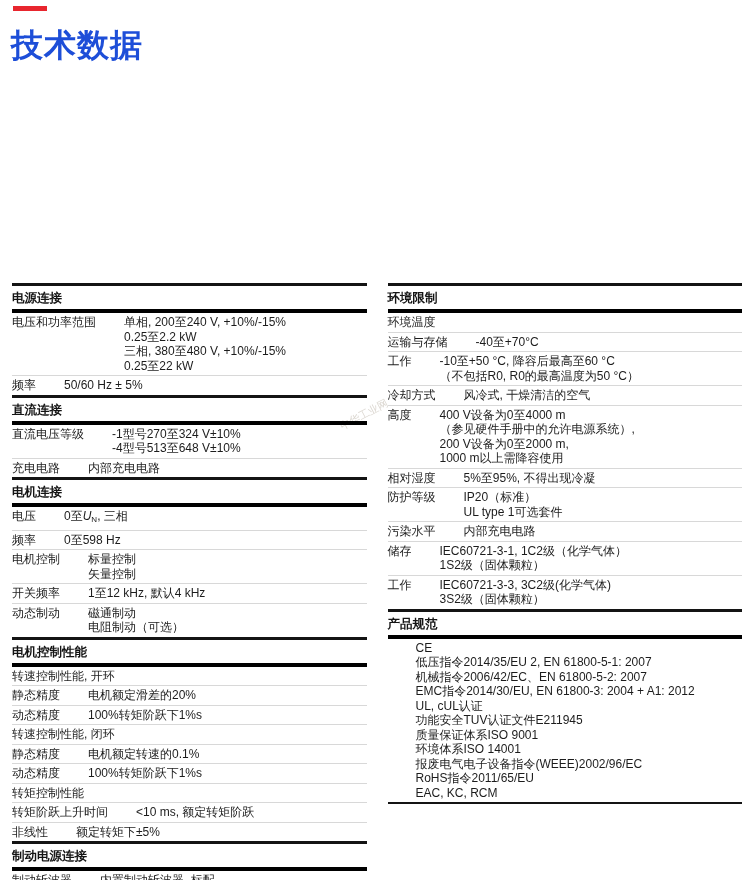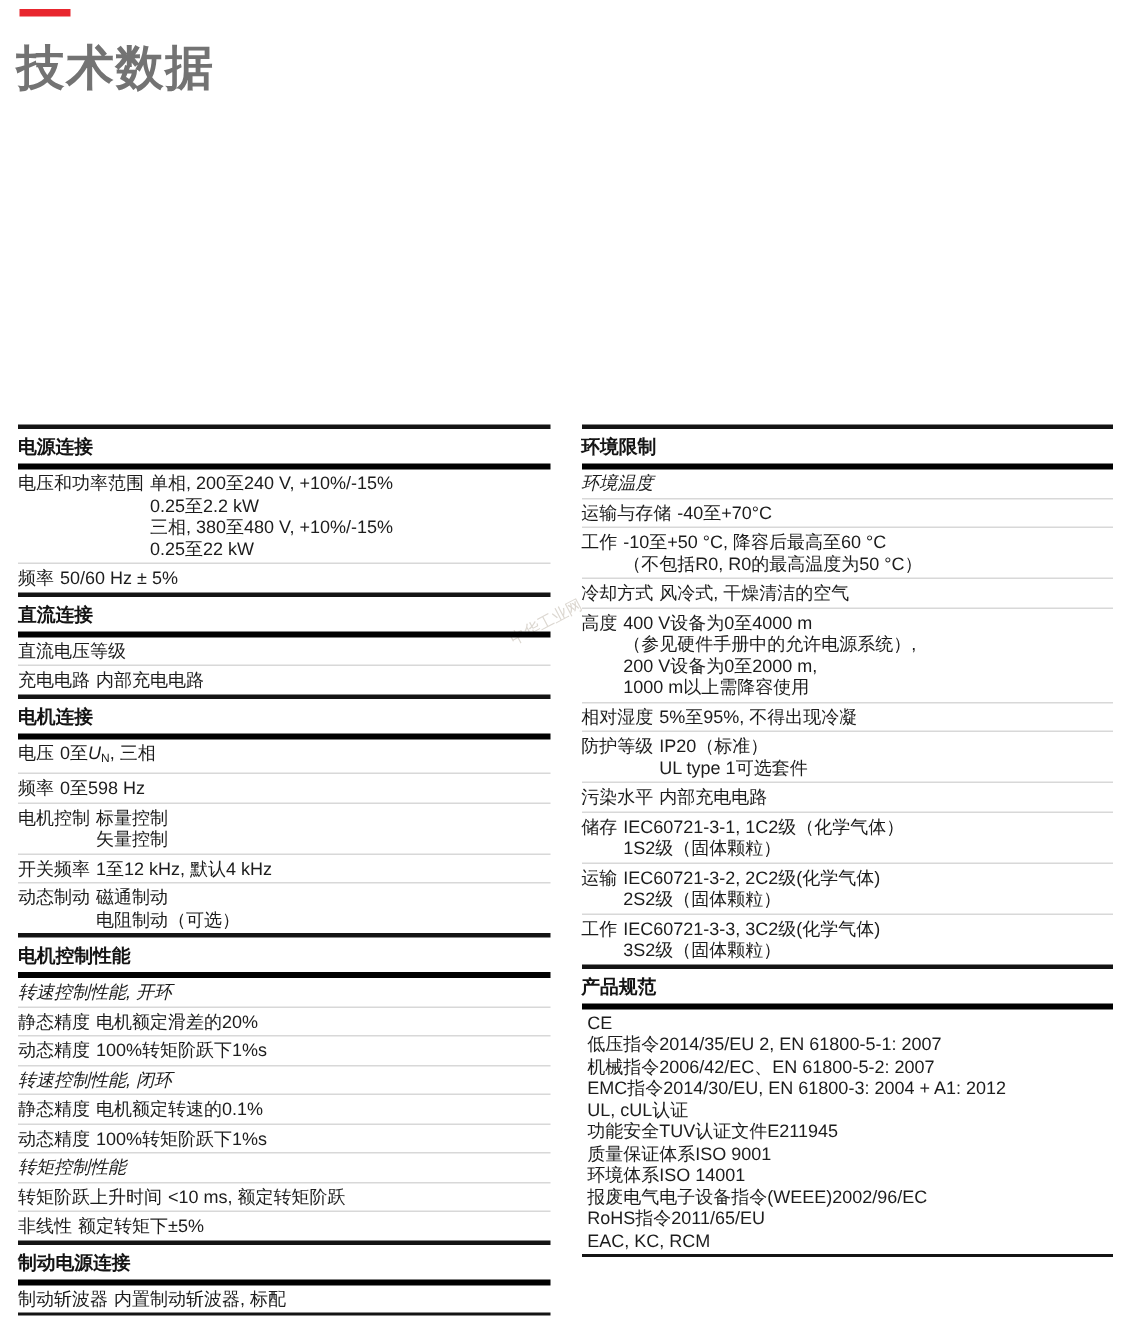--- a/index.html
+++ b/index.html
@@ -20,21 +20,21 @@
     height: 5px;
     background: #e8262e;
   }
   .title {
     position: absolute;
     top: 24px;
     left: 11px;
     font-size: 32px;
     font-weight: 700;
     letter-spacing: 1px;
-    color: #737373;
+    color: #1d4ed8;
   }
   .watermark {
     position: absolute;
     left: 338px;
     top: 408px;
     transform: rotate(-28deg);
     font-size: 10.5px;
     color: #c9c2b8;
     opacity: 0.65;
     pointer-events: none;
@@ -54,32 +54,32 @@
   .sec-title {
     font-weight: 700;
     font-size: 12.5px;
     padding: 4px 0 2px 0;
     border-bottom: 4px solid #000000;
     color: #141414;
   }
   .row {
     display: flex;
     justify-content: space-between;
-    gap: 4px;
+    gap: 28px;
     padding: 2px 0 2px 0;
     border-bottom: 1px solid #d8d8d8;
     font-size: 12px;
     line-height: 14.5px;
   }
   .section .row:last-child { border-bottom: none; }
   .row .label { white-space: nowrap; text-align: left; }
   .row .value { flex: 1; text-align: left; white-space: pre-line; }
   .row .value i { font-style: italic; }
   .row .value sub { font-size: 8px; vertical-align: -2px; }
-  .row.subheader .label { white-space: normal; font-style: italic; }
+  .row.subheader .label { white-space: normal; }
 </style>
 </head>
 <body>
 
 <div class="page">
   <div class="accent-bar"></div>
   <h1 class="title">技术数据</h1>
   <div class="watermark">中华工业网</div>
   <div class="columns" id="columns">
       <div class="col">
@@ -94,20 +94,22 @@
           </div>
           <div class="row">
             <div class="label">频率</div>
             <div class="value">50/60 Hz ± 5%</div>
           </div>
         </div>
         <div class="section">
           <div class="sec-title">直流连接</div>
           <div class="row">
             <div class="label">直流电压等级</div>
+            <div class="value">-1型号270至324 V±10%
+-4型号513至648 V±10%</div>
           </div>
           <div class="row">
             <div class="label">充电电路</div>
             <div class="value">内部充电电路</div>
           </div>
         </div>
         <div class="section">
           <div class="sec-title">电机连接</div>
           <div class="row">
             <div class="label">电压</div>
@@ -212,25 +214,20 @@
 UL type 1可选套件</div>
           </div>
           <div class="row">
             <div class="label">污染水平</div>
             <div class="value">内部充电电路</div>
           </div>
           <div class="row">
             <div class="label">储存</div>
             <div class="value">IEC60721-3-1, 1C2级（化学气体）
 1S2级（固体颗粒）</div>
-          </div>
-          <div class="row">
-            <div class="label">运输</div>
-            <div class="value">IEC60721-3-2, 2C2级(化学气体)
-2S2级（固体颗粒）</div>
           </div>
           <div class="row">
             <div class="label">工作</div>
             <div class="value">IEC60721-3-3, 3C2级(化学气体)
 3S2级（固体颗粒）</div>
           </div>
         </div>
         <div class="section">
           <div class="sec-title">产品规范</div>
           <div class="row">

